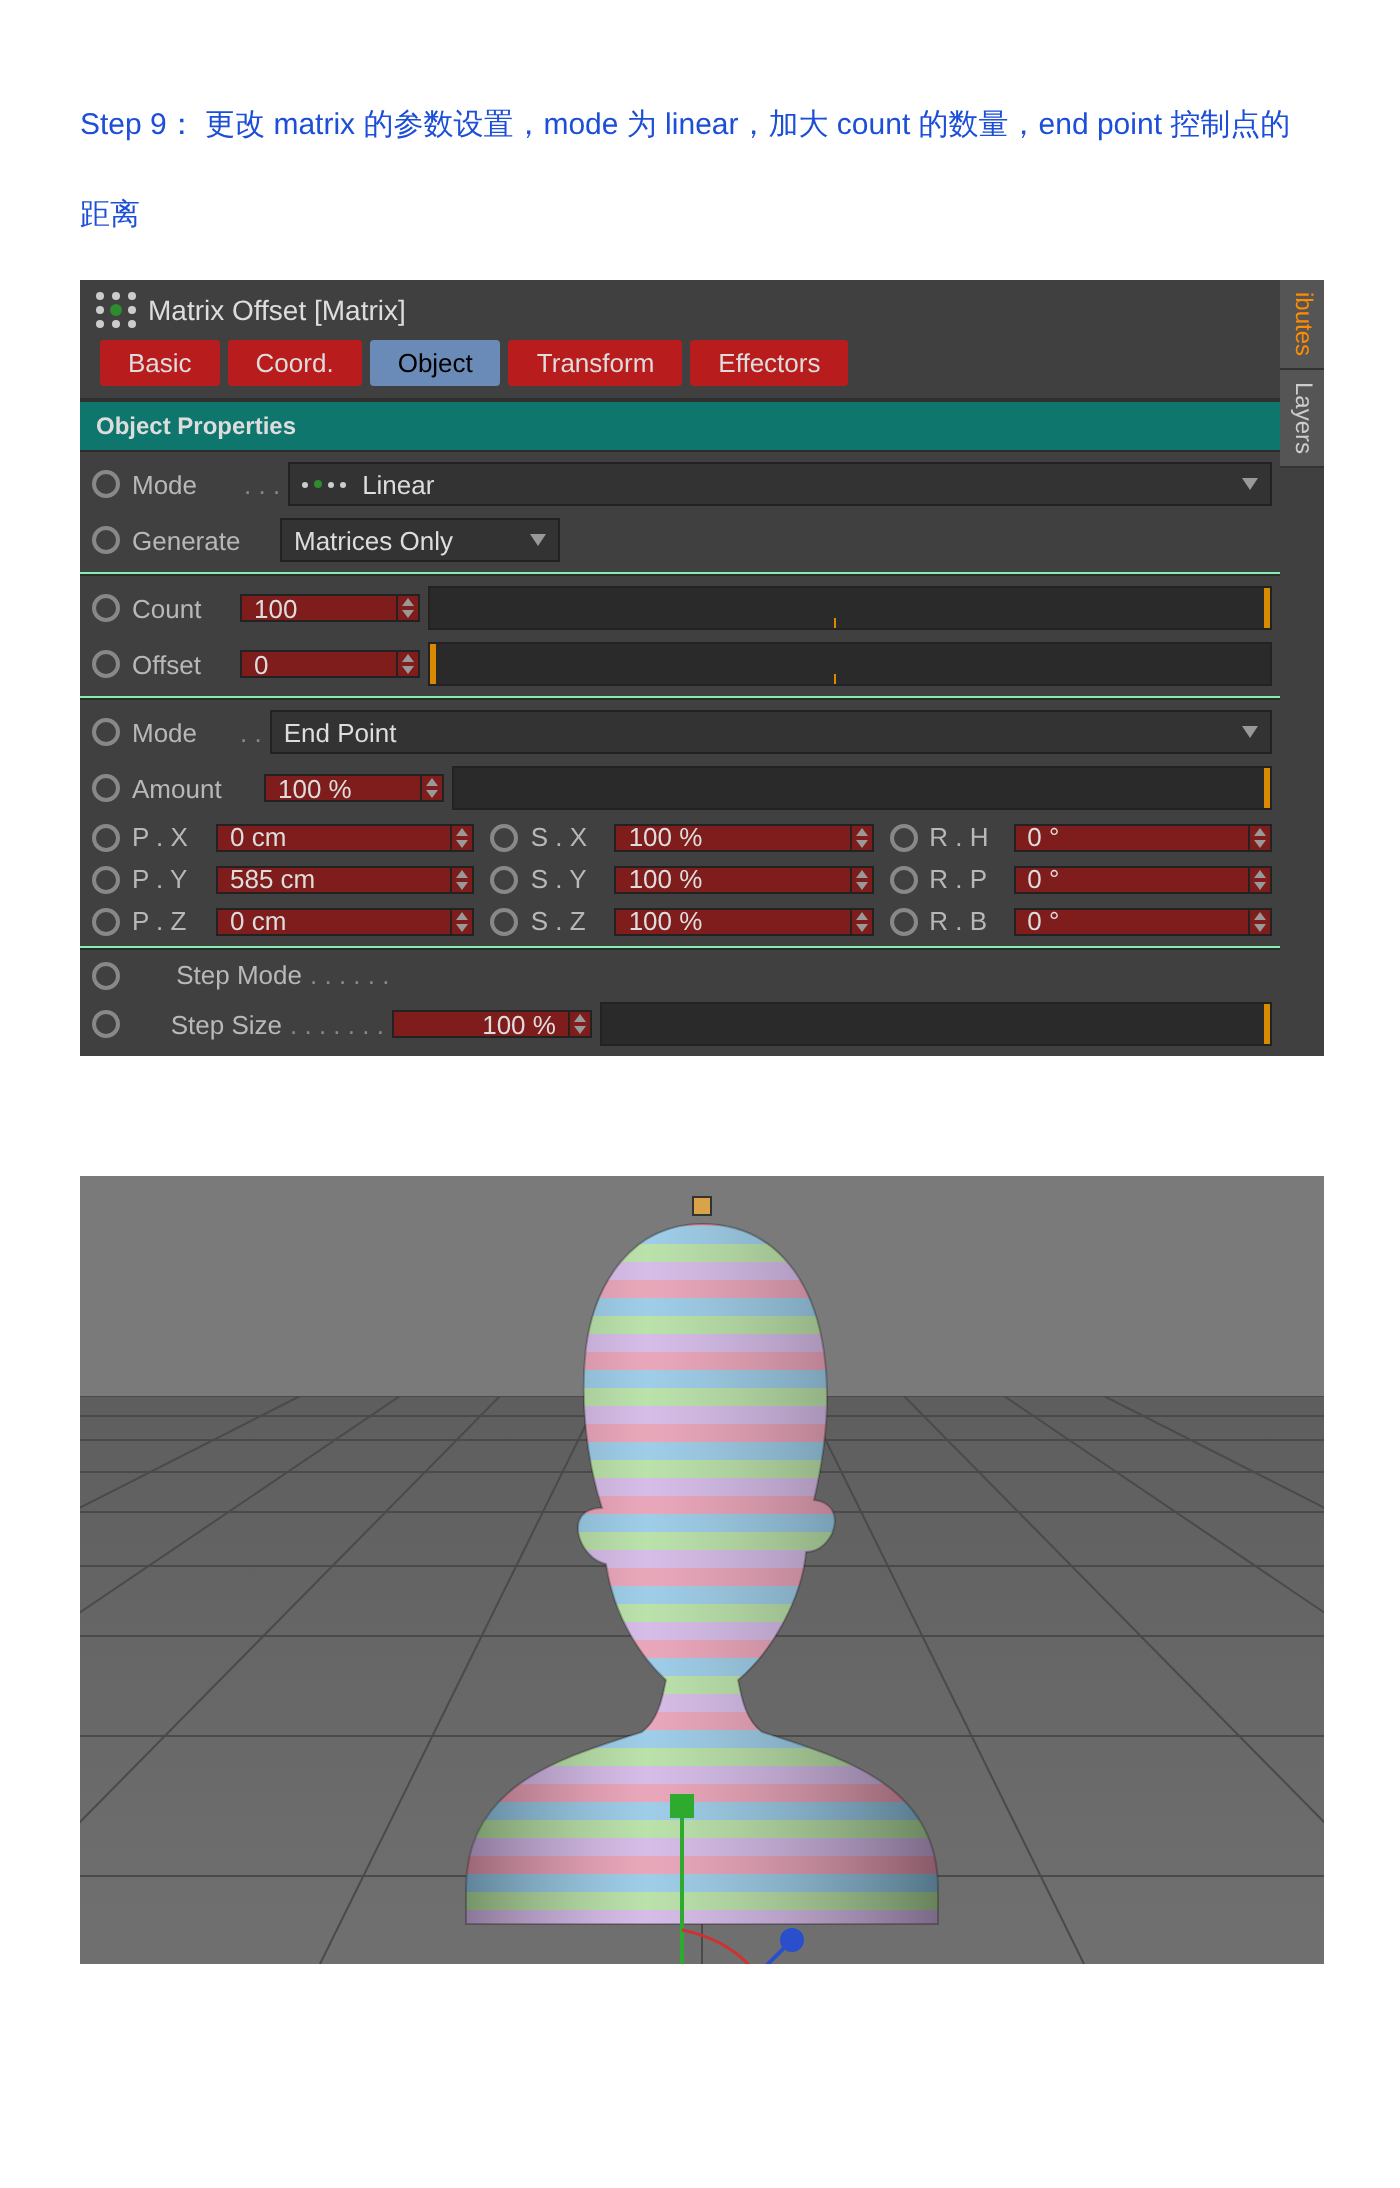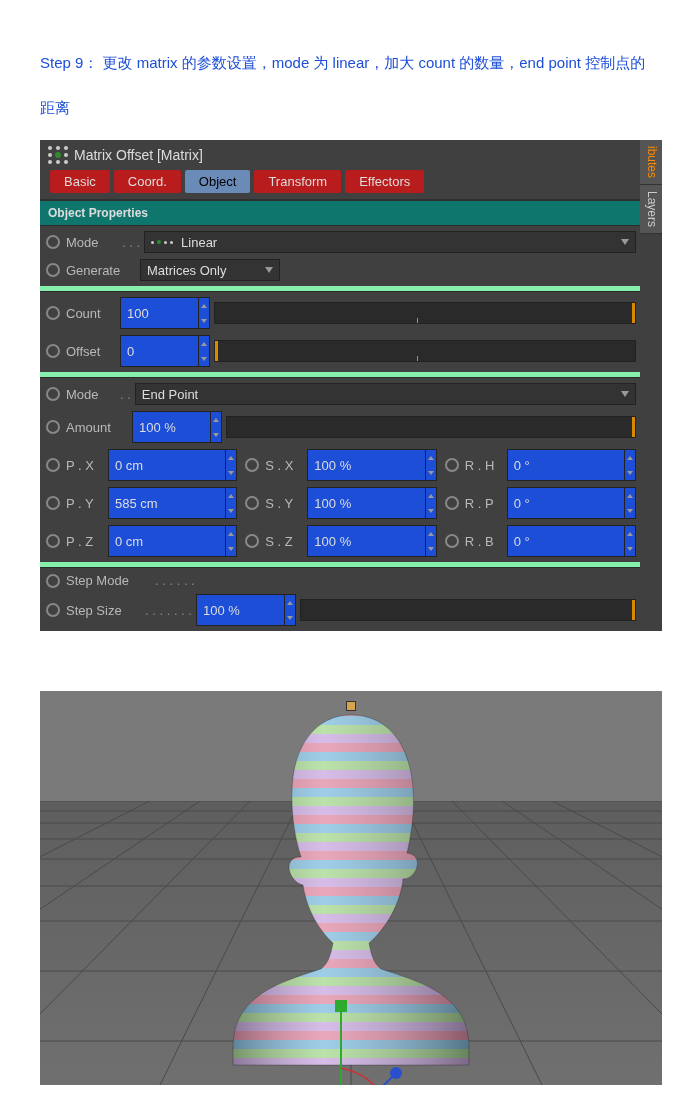--- a/index.html
+++ b/index.html
@@ -13,31 +13,31 @@
   .panel-main { margin-right: 22px; }
   .titlebar { display: flex; align-items: center; padding: 6px 8px 2px 8px; color: #ddd; font-size: 14px; }
   .matrix-icon { width: 20px; height: 18px; margin-right: 6px; position: relative; }
   .matrix-icon .dot { position: absolute; width: 4px; height: 4px; border-radius: 50%; background: #ccc; }
   .matrix-icon .dot.c { background: #2e8b2e; width: 6px; height: 6px; }
   .tabs { display: flex; gap: 4px; padding: 4px 10px 6px 10px; border-bottom: 1px solid #303030; }
   .tab { background: #b91c1c; color: #ddd; font-size: 13px; padding: 4px 14px; border-radius: 2px; cursor: pointer; }
   .tab.active { background: #6a8bb8; color: #000; }
   .section-header { background: #0f766e; color: #ddd; font-size: 12px; font-weight: bold; padding: 5px 8px; border-top: 1px solid #303030; }
   .row { display: flex; align-items: center; padding: 3px 4px; gap: 4px; }
-  .group { border-top: 1px solid #2b2b2b; border-bottom: 5px solid #86efac; padding: 2px 0; }
+  .group { border-top: 1px solid #2b2b2b; border-bottom: 1px solid #86efac; padding: 2px 0; }
   .radio-dot { width: 14px; height: 14px; border: 2px solid #888; border-radius: 50%; flex: none; margin: 0 2px; }
   .label { color: #b8b8b8; font-size: 13px; white-space: nowrap; }
   .dots { color: #888; font-size: 13px; }
   .field { background: #333; border: 1px solid #222; height: 22px; display: flex; align-items: center; padding: 0 6px; color: #ddd; font-size: 13px; }
   .field.dropdown { flex: 1; position: relative; }
   .field.dropdown::after { content: ""; position: absolute; right: 6px; top: 50%; transform: translateY(-50%); border-left: 4px solid transparent; border-right: 4px solid transparent; border-top: 6px solid #999; }
   .linear-icon { display: inline-block; width: 24px; height: 10px; position: relative; margin-right: 6px; flex:none; }
   .linear-icon .d { position: absolute; width: 3px; height: 3px; background: #ccc; border-radius: 50%; top: 4px; }
   .linear-icon .d.g { background: #2e8b2e; width: 4px; height: 4px; top: 3px; }
-  .num-field { background: #1d4ed8; border: 1px solid #222; height: 32px; display: flex; align-items: center; color: #ddd; font-size: 13px; flex: none; position: relative; }
+  .num-field { background: #7f1d1d; border: 1px solid #222; height: 14px; display: flex; align-items: center; color: #ddd; font-size: 13px; flex: none; position: relative; }
   .num-field .val { padding: 0 6px; flex: 1; }
   .spinner { width: 11px; display: flex; flex-direction: column; height: 100%; border-left: 1px solid #222; }
   .spinner div { flex: 1; display: flex; align-items: center; justify-content: center; }
   .spinner .up::before { content: ""; border-left: 3px solid transparent; border-right: 3px solid transparent; border-bottom: 4px solid #999; }
   .spinner .dn::before { content: ""; border-left: 3px solid transparent; border-right: 3px solid transparent; border-top: 4px solid #999; }
   .slider { flex: 1; height: 22px; background: #2a2a2a; border: 1px solid #222; position: relative; }
   .slider .cap { position: absolute; right: 0; top: 0; width: 3px; height: 100%; background: #d98a00; }
   .slider .mark { position: absolute; left: 0; top: 0; width: 3px; height: 100%; background: #d98a00; }
   .slider .tick { position: absolute; top: 15px; width: 1px; height: 5px; background: #d98a00; }
   .triple-row { display: flex; padding: 3px 4px; gap: 6px; }
@@ -268,21 +268,21 @@
                 <span class="val">0 °</span>
                 <div class="spinner">
                   <div class="up"></div>
                   <div class="dn"></div>
                 </div>
               </div>
           </div>
         </div>
       </div>
 
-      <div class="group" style="border-bottom:none;">
+      <div class="group" style="border-bottom:none;text-align:right;">
         <div class="row">
           <span class="radio-dot"></span>
           <span class="label" style="width:85px">Step Mode</span>
           <span class="dots">. . . . . .</span>
         </div>
         <div class="row">
           <span class="radio-dot"></span>
           <span class="label" style="width:75px">Step Size</span>
           <span class="dots">. . . . . . .</span>
           <div class="num-field" style="width:100px">

